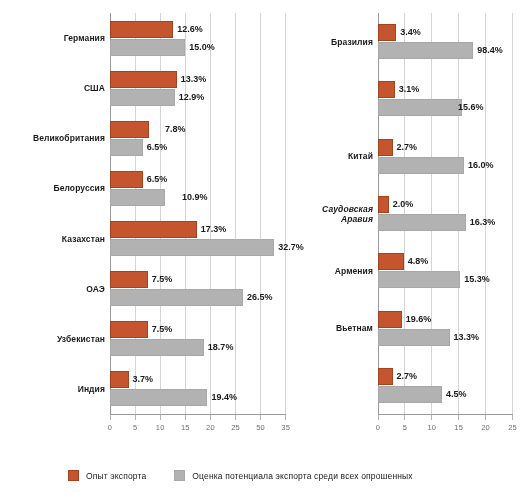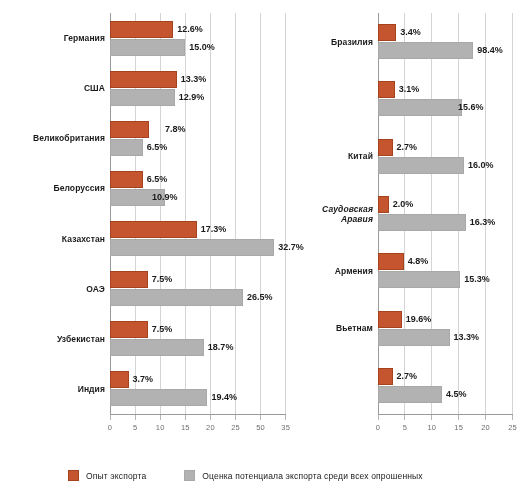--- a/index.html
+++ b/index.html
@@ -93,21 +93,21 @@
     justify-content: flex-start;
     align-items: center;
     padding-left: 68px;
     box-sizing: border-box;
   }
   .legend-item {
     display: flex;
     align-items: center;
   }
   .legend-item + .legend-item {
-    margin-left: 38px;
+    margin-left: 28px;
   }
   .legend-swatch {
     width: 11px;
     height: 11px;
     margin-right: 7px;
     box-sizing: border-box;
   }
   .legend-swatch.exp {
     background: #c4552f;
     border: 1px solid #a5431f;
@@ -165,21 +165,21 @@
       <div class="barval" style="left: 178.758px; top: 88.6875px;">12.9%</div>
       <div class="catlabel" style="width: 120px; left: -15px; top: 83.1875px;">США</div>
       <div class="bar exp" style="left: 110px; top: 120.812px; width: 39.156px;"></div>
       <div class="barval" style="left: 165px; top: 120.812px;">7.8%</div>
       <div class="bar pot" style="left: 110px; top: 138.812px; width: 32.63px;"></div>
       <div class="barval" style="left: 146.63px; top: 138.812px;">6.5%</div>
       <div class="catlabel" style="width: 120px; left: -15px; top: 133.312px;">Великобритания</div>
       <div class="bar exp" style="left: 110px; top: 170.938px; width: 32.63px;"></div>
       <div class="barval" style="left: 146.63px; top: 170.938px;">6.5%</div>
       <div class="bar pot" style="left: 110px; top: 188.938px; width: 54.718px;"></div>
-      <div class="barval" style="left: 152px; top: 188.938px;">10.9%</div>
+      <div class="barval" style="left: 182px; top: 188.938px;">10.9%</div>
       <div class="catlabel" style="width: 120px; left: -15px; top: 183.438px;">Белоруссия</div>
       <div class="bar exp" style="left: 110px; top: 221.062px; width: 86.846px;"></div>
       <div class="barval" style="left: 200.846px; top: 221.062px;">17.3%</div>
       <div class="bar pot" style="left: 110px; top: 239.062px; width: 164.154px;"></div>
       <div class="barval" style="left: 278.154px; top: 239.062px; text-align: right;">32.7%</div>
       <div class="catlabel" style="width: 120px; left: -15px; top: 233.562px;">Казахстан</div>
       <div class="bar exp" style="left: 110px; top: 271.188px; width: 37.65px;"></div>
       <div class="barval" style="left: 151.65px; top: 271.188px;">7.5%</div>
       <div class="bar pot" style="left: 110px; top: 289.188px; width: 133.03px;"></div>
       <div class="barval" style="left: 247.03px; top: 289.188px;">26.5%</div>

